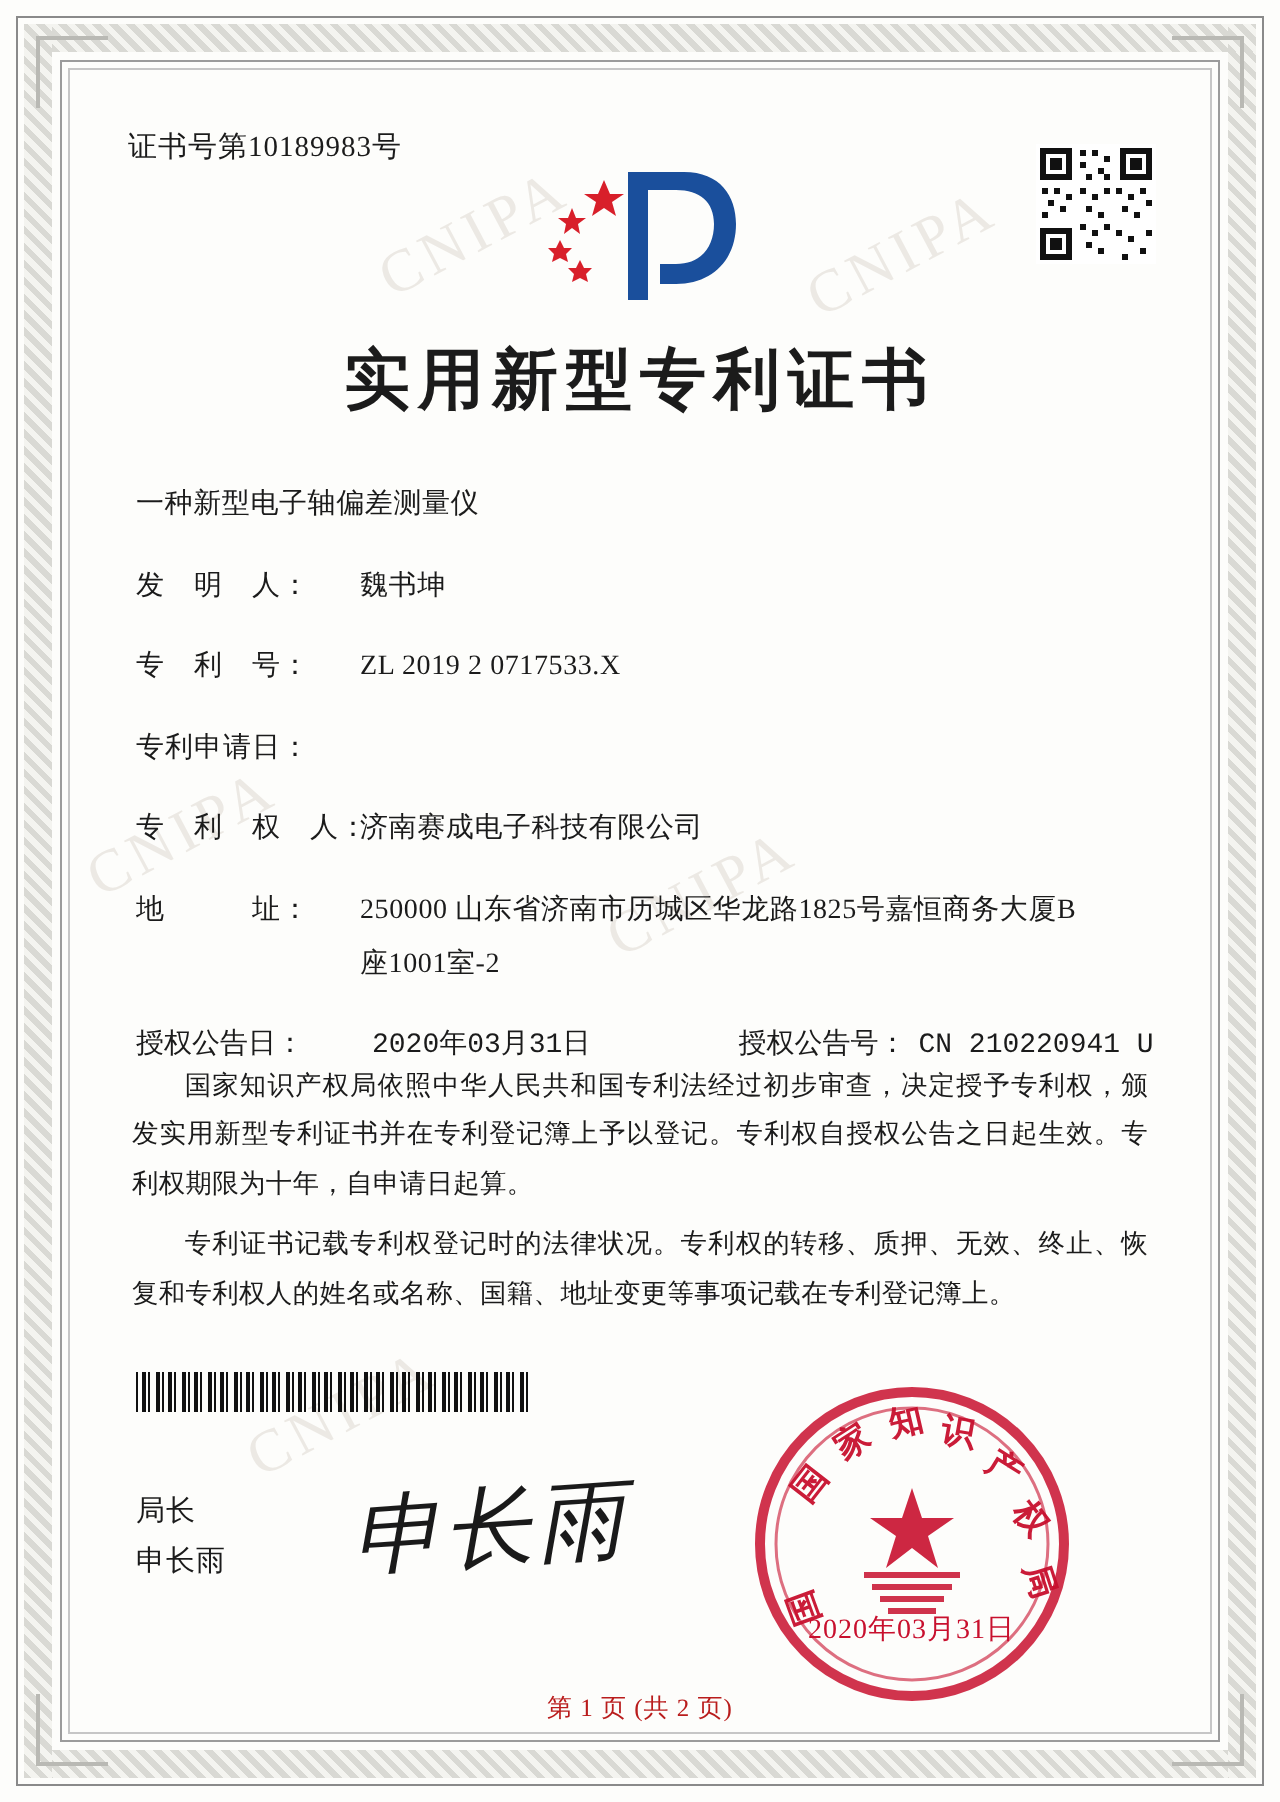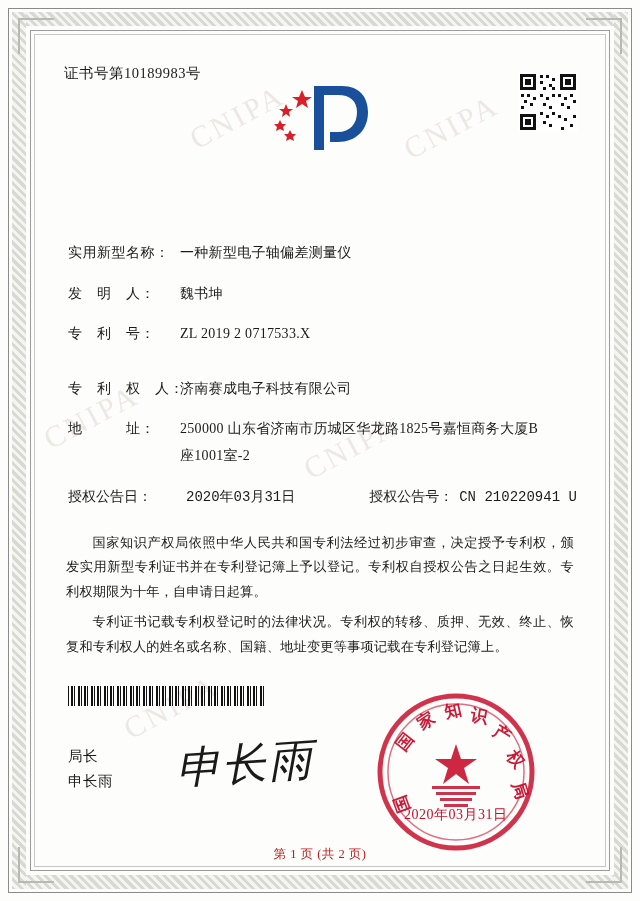--- a/index.html
+++ b/index.html
@@ -320,39 +320,40 @@
       <path d="M42 6 L52 6 L52 70 L42 70 Z" fill="#1a4f9c"></path>
       <g fill="#d81f2a">
         <polygon points="30,10 33,17 40,17 34,21 36,28 30,24 24,28 26,21 20,17 27,17"></polygon>
         <polygon points="14,24 16,29 21,29 17,32 18,37 14,34 10,37 11,32 7,29 12,29"></polygon>
         <polygon points="8,40 10,44 14,44 11,47 12,51 8,49 4,51 5,47 2,44 6,44"></polygon>
         <polygon points="18,50 20,54 24,54 21,57 22,61 18,59 14,61 15,57 12,54 16,54"></polygon>
       </g>
     </svg>
   </div>
 
+  <div class="title">实用新型专利证书</div>
 
   <div class="fields">
 
     <div class="field-row">
-      <div class="field-label">实用新型名称：</div>
       <div class="field-value">一种新型电子轴偏差测量仪</div>
     </div>
 
     <div class="field-row">
       <div class="field-label">发　明　人：</div>
       <div class="field-value">魏书坤</div>
     </div>
 
     <div class="field-row">
       <div class="field-label">专　利　号：</div>
       <div class="field-value">ZL 2019 2 0717533.X</div>
     </div>
 
     <div class="field-row">
+      <div class="field-label">专利申请日：</div>
     </div>
 
     <div class="field-row">
       <div class="field-label">专　利　权　人：</div>
       <div class="field-value">济南赛成电子科技有限公司</div>
     </div>
 
     <div class="field-row">
       <div class="field-label">地　　　址：</div>
       <div class="field-value">

